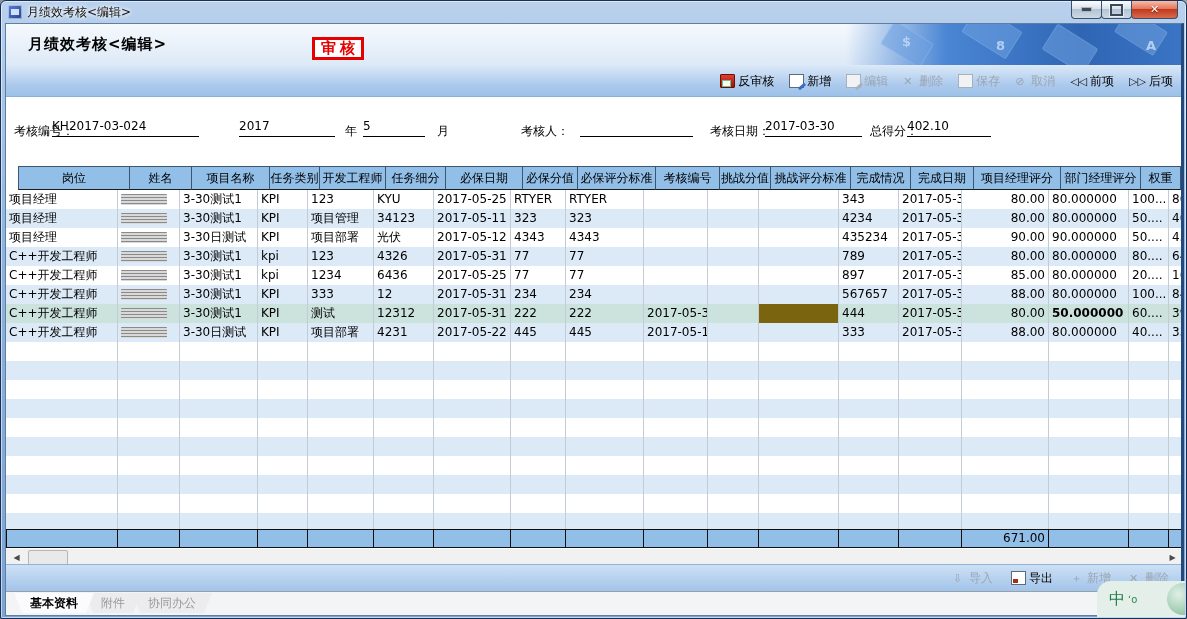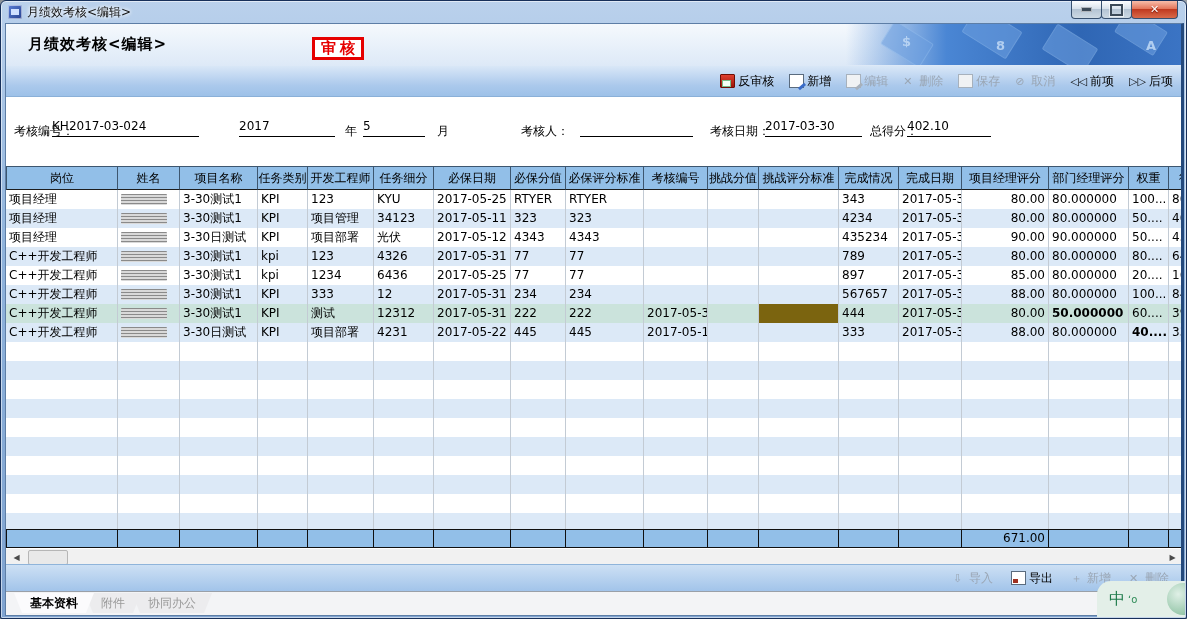--- a/index.html
+++ b/index.html
@@ -194,21 +194,21 @@
       <span class="f-label" style="left:515px" data-interactable="false">考核人：</span>
       <span class="f-value" style="left:574px;width:113px" data-interactable="true"><span class="blur-bar" data-interactable="false"></span></span>
       <span class="f-label" style="left:704px" data-interactable="false">考核日期：</span>
       <span class="f-value" style="left:759px;width:97px" data-interactable="true">2017-03-30</span>
       <span class="f-label" style="left:864px" data-interactable="false">总得分：</span>
       <span class="f-value" style="left:901px;width:84px" data-interactable="true">402.10</span>
     </div>
 
     <div class="grid" data-interactable="false">
       <div class="g-head" id="grid-head" data-interactable="false">
-          <div class="g-hcell" data-interactable="true" style="width: 112px;">岗位</div>
+          <div class="g-hcell" data-interactable="true" style="width: 112px; margin-left: 12px;">岗位</div>
           <div class="g-hcell" data-interactable="true" style="width: 62px;">姓名</div>
           <div class="g-hcell" data-interactable="true" style="width: 78px;">项目名称</div>
           <div class="g-hcell" data-interactable="true" style="width: 50px;">任务类别</div>
           <div class="g-hcell" data-interactable="true" style="width: 66px;">开发工程师</div>
           <div class="g-hcell" data-interactable="true" style="width: 60px;">任务细分</div>
           <div class="g-hcell" data-interactable="true" style="width: 77px;">必保日期</div>
           <div class="g-hcell" data-interactable="true" style="width: 55px;">必保分值</div>
           <div class="g-hcell" data-interactable="true" style="width: 78px;">必保评分标准</div>
           <div class="g-hcell" data-interactable="true" style="width: 64px;">考核编号</div>
           <div class="g-hcell" data-interactable="true" style="width: 51px;">挑战分值</div>
@@ -387,21 +387,21 @@
             <div class="g-cell" data-interactable="true" style="width: 77px;">2017-05-22</div>
             <div class="g-cell" data-interactable="true" style="width: 55px;">445</div>
             <div class="g-cell" data-interactable="true" style="width: 78px;">445</div>
             <div class="g-cell" data-interactable="true" style="width: 64px;">2017-05-12</div>
             <div class="g-cell" data-interactable="true" style="width: 51px;"></div>
             <div class="g-cell" data-interactable="true" style="width: 80px;"></div>
             <div class="g-cell" data-interactable="true" style="width: 60px;">333</div>
             <div class="g-cell" data-interactable="true" style="width: 63px;">2017-05-31</div>
             <div class="g-cell num" data-interactable="true" style="width: 87px;">88.00</div>
             <div class="g-cell" data-interactable="true" style="width: 80px;">80.000000</div>
-            <div class="g-cell" data-interactable="true" style="width: 40px; font-weight: bold;">40....</div>
+            <div class="g-cell" data-interactable="true" style="width: 40px;">40....</div>
             <div class="g-cell" data-interactable="true" style="width: 45px;">33.</div>
           </div>
           <div class="g-row" data-interactable="false">
             <div class="g-cell" data-interactable="false" style="width: 112px;"></div>
             <div class="g-cell" data-interactable="false" style="width: 62px;"></div>
             <div class="g-cell" data-interactable="false" style="width: 78px;"></div>
             <div class="g-cell" data-interactable="false" style="width: 50px;"></div>
             <div class="g-cell" data-interactable="false" style="width: 66px;"></div>
             <div class="g-cell" data-interactable="false" style="width: 60px;"></div>
             <div class="g-cell" data-interactable="false" style="width: 77px;"></div>

